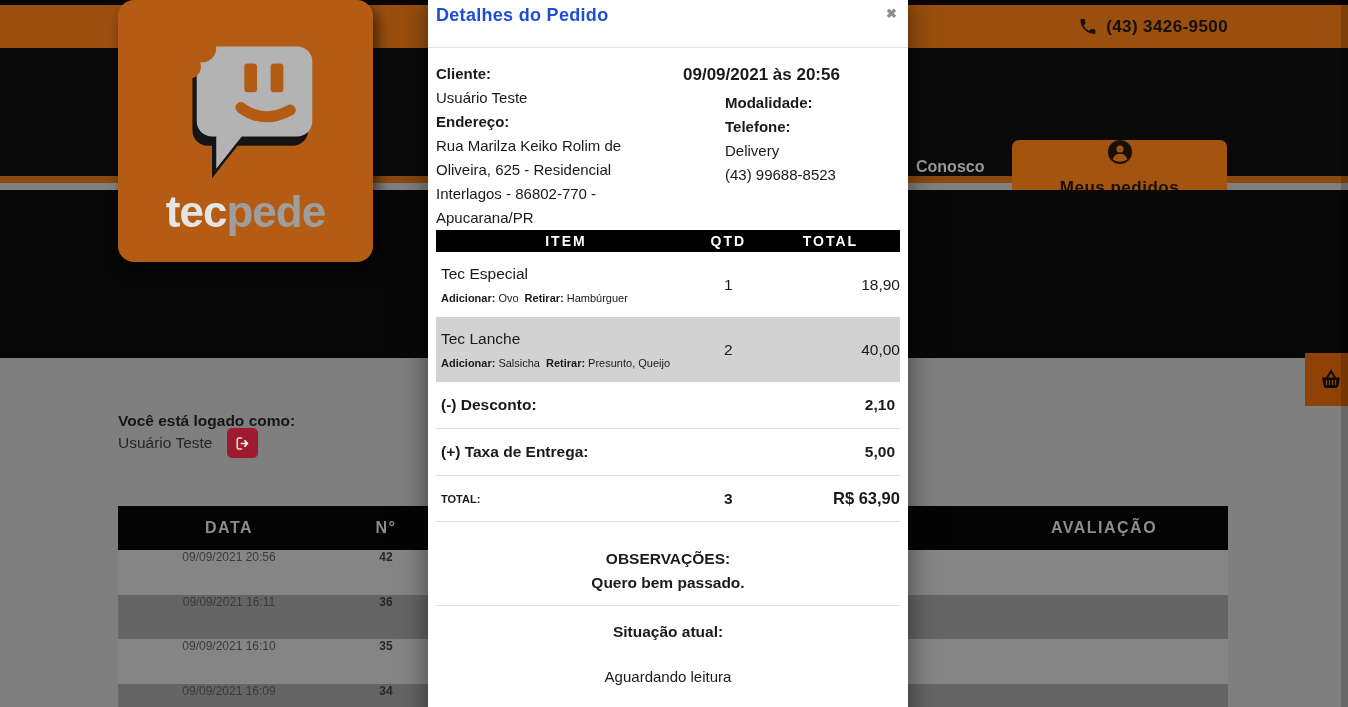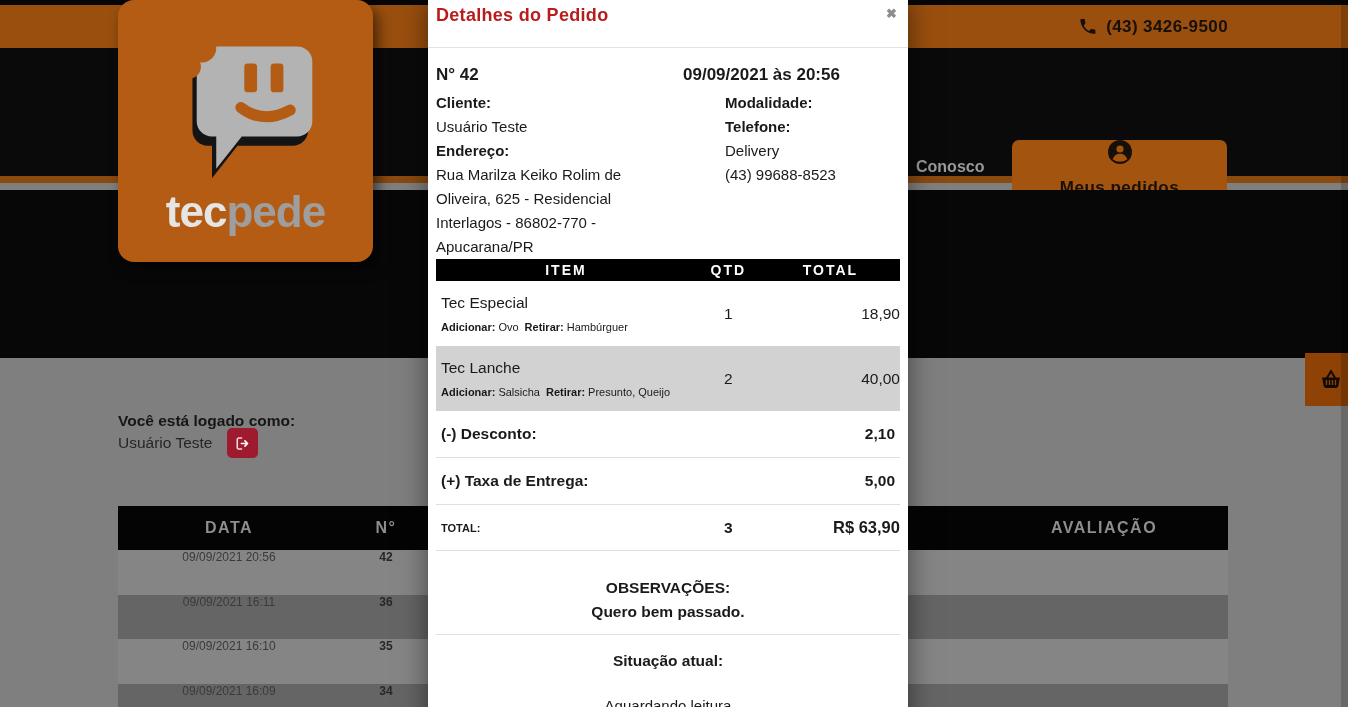--- a/index.html
+++ b/index.html
@@ -53,21 +53,21 @@
   .ot-row .col-num { font-weight:bold; color:#272727; }
 
   
   .cart-btn { position:absolute; left:1305px; top:353px; width:43px; height:53px; background:#8e4206;
     border:none; display:flex; align-items:center; justify-content:center; cursor:pointer; }
 
   
   .modal { position:absolute; left:428px; top:0; width:480px; height:760px; background:#ffffff;
     box-shadow:0 0 26px rgba(0,0,0,0.5); color:#1a1a1a; }
   .modal-header { position:relative; padding:5px 8px 21px; border-bottom:1px solid #e4e4e4; }
-  .modal-title { font-size:18px; font-weight:bold; color:#b91c1c; letter-spacing:.3px; }
+  .modal-title { font-size:18px; font-weight:bold; color:#1d4ed8; letter-spacing:.3px; }
   .modal-close { position:absolute; right:11px; top:6px; font-size:13px; color:#8e8e8e; cursor:pointer;
     font-weight:bold; }
   .modal-info { display:flex; padding:14px 8px 0; }
   .info-left { width:50%; }
   .info-right { width:50%; padding-left:57px; }
   .l { line-height:24px; font-size:15px; }
   .b { font-weight:bold; }
   .first { font-size:17px; font-weight:bold; line-height:26px; margin-bottom:3px; }
   .date-line { margin-left:-42px; }
   .addr { width:206px; }
@@ -211,21 +211,20 @@
   <div class="scroll-strip"></div>
 
   <div class="modal">
     <div class="modal-header">
       <div class="modal-title">Detalhes do Pedido</div>
       <span class="modal-close">✖</span>
     </div>
 
     <div class="modal-info">
       <div class="info-left">
-        <div class="first">N° 42</div>
         <div class="l b">Cliente:</div>
         <div class="l">Usuário Teste</div>
         <div class="l b">Endereço:</div>
         <div class="l addr">Rua Marilza Keiko Rolim de Oliveira, 625 - Residencial Interlagos - 86802-770 - Apucarana/PR</div>
       </div>
       <div class="info-right">
         <div class="first date-line">09/09/2021 às 20:56</div>
         <div class="l b">Modalidade:</div>
         <div class="l b">Telefone:</div>
         <div class="l">Delivery</div>

